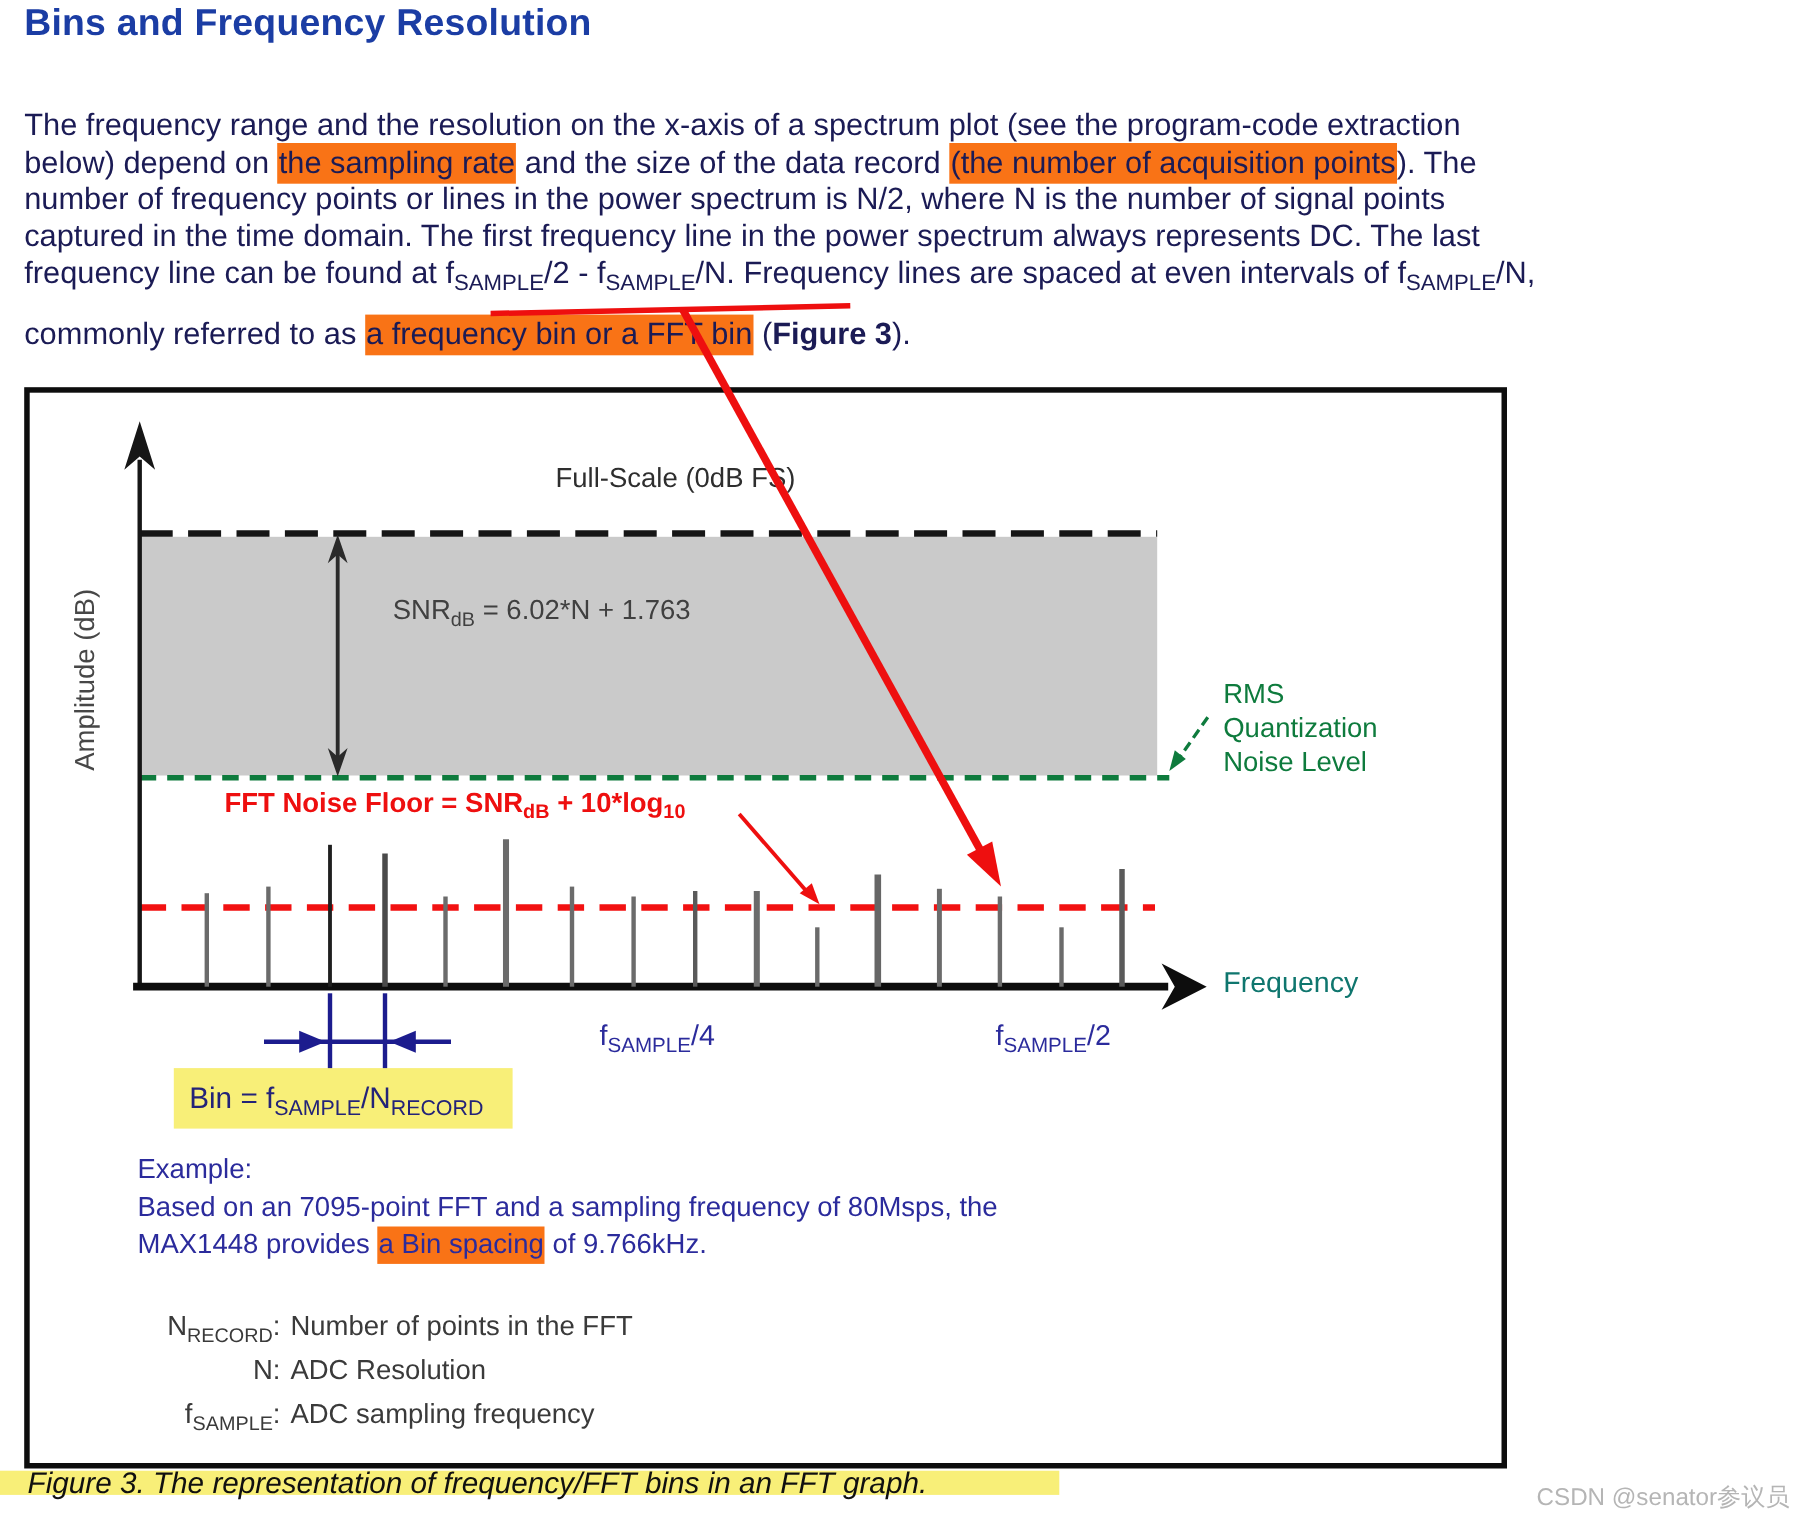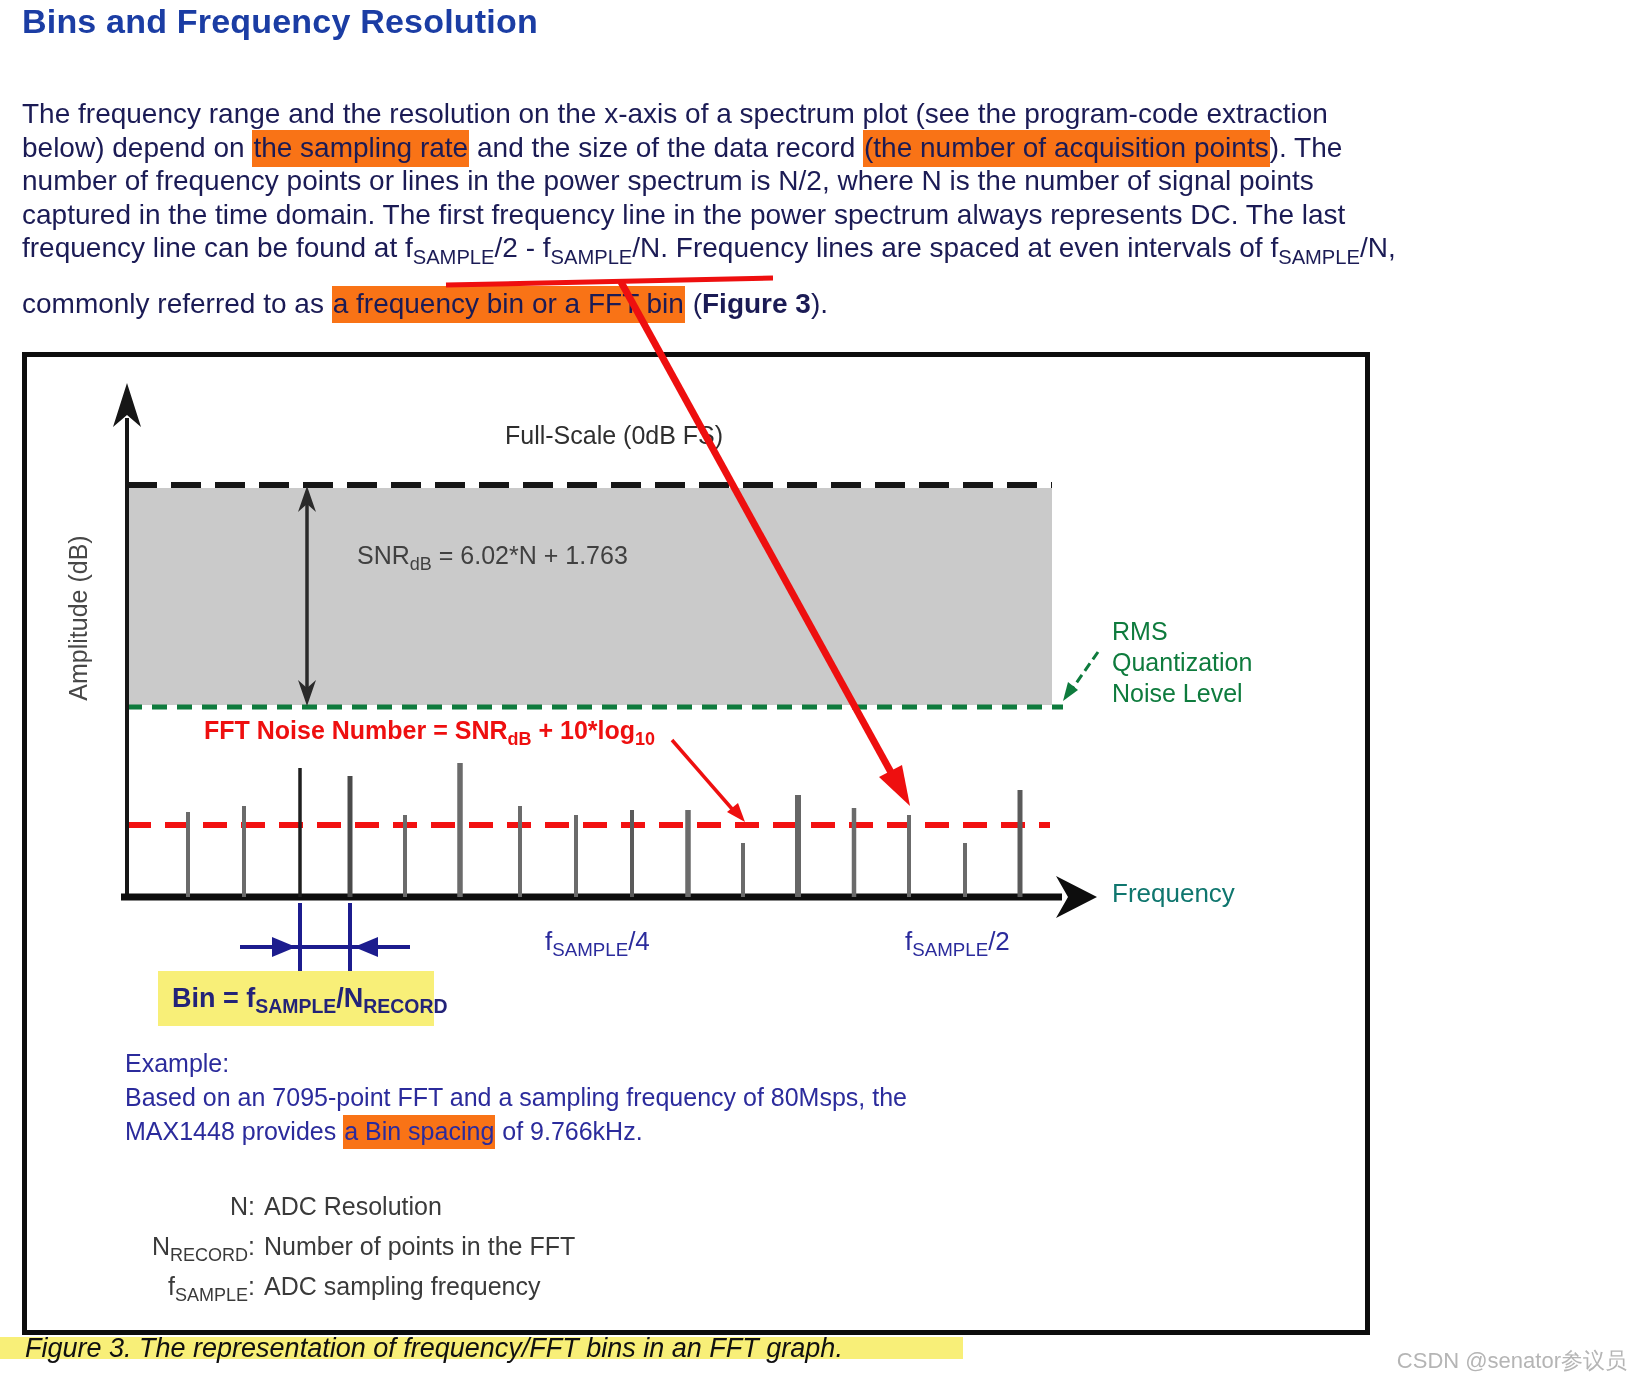--- a/index.html
+++ b/index.html
@@ -22,22 +22,22 @@
   .flabel{position:absolute;z-index:4;white-space:nowrap;}
   .lab-fullscale{left:505px;top:421px;font-size:25px;color:#2e2e2e;}
   .lab-snr{left:357px;top:541px;font-size:25px;color:#404040;}
   .lab-amplitude{left:78px;top:618px;font-size:25px;color:#474747;
                  transform:translate(-50%,-50%) rotate(-90deg);}
   .lab-rms{left:1112px;top:616px;font-size:25px;line-height:31px;color:#0e7b3d;}
   .lab-nf{left:204px;top:716px;font-size:25px;font-weight:600;color:#ee0f0f;}
   .lab-freq{left:1112px;top:878px;font-size:26px;color:#0f766e;}
   .lab-fs4{left:545px;top:926px;font-size:26px;color:#2b2b9c;}
   .lab-fs2{left:905px;top:926px;font-size:26px;color:#2b2b9c;}
-  .lab-binformula{left:158px;top:971px;width:276px;height:55px;background:#f8ef78;
-                  font-size:27px;font-weight:700;color:#232378;display:flex;
+  .lab-binformula{left:158px;top:971px;width:308px;height:55px;background:#f8ef78;
+                  font-size:27px;font-weight:400;color:#232378;display:flex;
                   align-items:center;padding-left:14px;box-sizing:border-box;}
   .lab-example{left:125px;top:1046px;font-size:25px;line-height:34px;color:#2b2b9c;}
   .legend{position:absolute;left:80px;top:1192px;z-index:4;font-size:25px;color:#3a3a3a;}
   .lrow{margin-bottom:11px;white-space:nowrap;}
   .lterm{display:inline-block;width:175px;text-align:right;margin-right:9px;}
   .caption-bar{position:absolute;left:0;top:1337px;width:963px;height:22px;z-index:5;
                background:#f8ef78;display:flex;align-items:center;}
   .caption-text{margin-left:25px;font-size:27px;font-style:italic;color:#101010;white-space:nowrap;}
   .watermark{position:absolute;right:17px;top:1346px;z-index:5;font-size:22px;color:#b5b5b5;margin-left:12px;}
 </style>
@@ -103,35 +103,35 @@
   <h1 class="title">Bins and Frequency Resolution</h1>
   <div class="para p1"><span>The frequency range and the resolution on the x-axis of a spectrum plot (see the program-code extraction</span><br><span>below) depend on </span><span class="hl">the sampling rate</span><span> and the size of the data record </span><span class="hl">(the number of acquisition points</span><span>). The</span><br><span>number of frequency points or lines in the power spectrum is N/2, where N is the number of signal points</span><br><span>captured in the time domain. The first frequency line in the power spectrum always represents DC. The last</span><br><span>frequency line can be found at f</span><sub>SAMPLE</sub><span>/2 - f</span><sub>SAMPLE</sub><span>/N. Frequency lines are spaced at even intervals of f</span><sub>SAMPLE</sub><span>/N,</span></div>
   <div class="para p2"><span>commonly referred to as </span><span class="hl">a frequency bin or a FFT bin</span><span> (</span><span class="b">Figure 3</span><span>).</span></div>
 
   <div class="fig-border"></div>
 
   <div class="flabel lab-fullscale">Full-Scale (0dB FS)</div>
   <div class="flabel lab-snr"><span>SNR</span><sub>dB</sub><span> = 6.02*N + 1.763</span></div>
   <div class="flabel lab-amplitude">Amplitude (dB)</div>
   <div class="flabel lab-rms"><span>RMS</span><br><span>Quantization</span><br><span>Noise Level</span></div>
-  <div class="flabel lab-nf"><span>FFT Noise Number = SNR</span><sub>dB</sub><span> + 10*log</span><sub>10</sub></div>
+  <div class="flabel lab-nf"><span>FFT Noise Floor = SNR</span><sub>dB</sub><span> + 10*log</span><sub>10</sub></div>
   <div class="flabel lab-freq">Frequency</div>
   <div class="flabel lab-fs4"><span>f</span><sub>SAMPLE</sub><span>/4</span></div>
   <div class="flabel lab-fs2"><span>f</span><sub>SAMPLE</sub><span>/2</span></div>
   <div class="flabel lab-binformula">
     <span><span>Bin = f</span><sub>SAMPLE</sub><span>/N</span><sub>RECORD</sub></span>
   </div>
   <div class="flabel lab-example"><span>Example:</span><br><span>Based on an 7095-point FFT and a sampling frequency of 80Msps, the</span><br><span>MAX1448 provides </span><span class="hl">a Bin spacing</span><span> of 9.766kHz.</span></div>
 
   <div class="legend">
     <div class="lrow">
-      <span class="lterm"><span>N:</span></span><span class="ldesc">ADC Resolution</span>
+      <span class="lterm"><span>N</span><sub>RECORD</sub><span>:</span></span><span class="ldesc">Number of points in the FFT</span>
     </div>
     <div class="lrow">
-      <span class="lterm"><span>N</span><sub>RECORD</sub><span>:</span></span><span class="ldesc">Number of points in the FFT</span>
+      <span class="lterm"><span>N:</span></span><span class="ldesc">ADC Resolution</span>
     </div>
     <div class="lrow">
       <span class="lterm"><span>f</span><sub>SAMPLE</sub><span>:</span></span><span class="ldesc">ADC sampling frequency</span>
     </div>
   </div>
 
   <svg class="overlay" width="1644" height="1378" viewBox="0 0 1644 1378">
     <line x1="446" y1="285" x2="773" y2="278" stroke="#ee0f0f" stroke-width="5"></line>
     <line x1="621" y1="282" x2="893" y2="776" stroke="#ee0f0f" stroke-width="7"></line>
     <polygon points="910,806 879,777 902,765" fill="#ee0f0f"></polygon>

